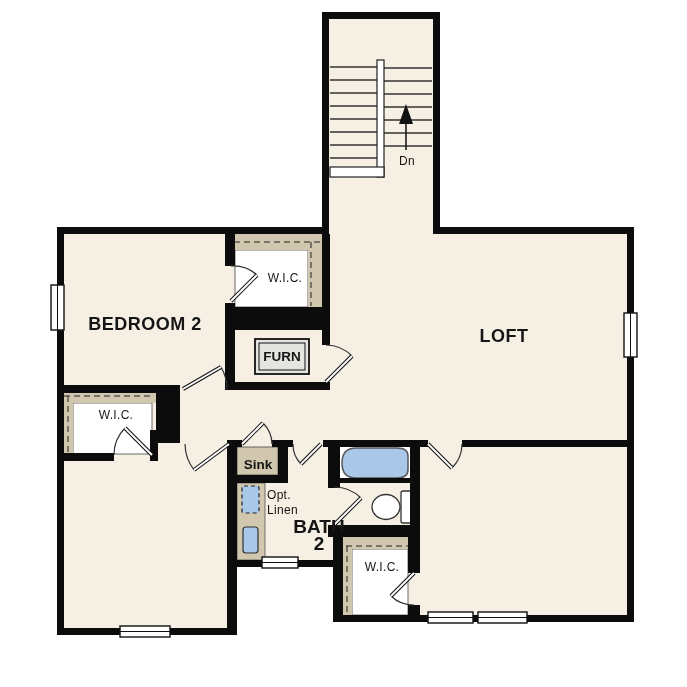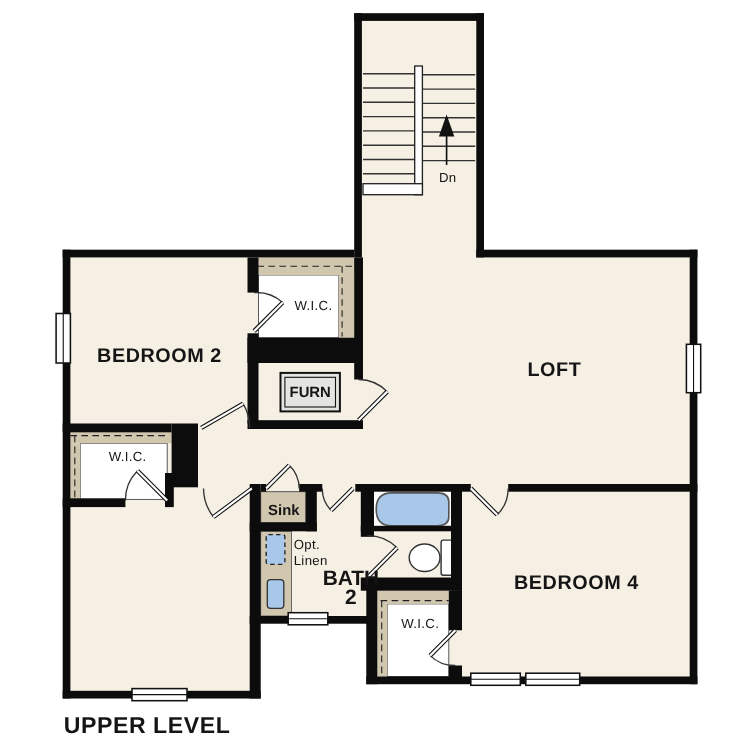--- a/index.html
+++ b/index.html
@@ -183,16 +183,14 @@
   <div class="lbl small" style="left:285px;top:278px">W.I.C.</div>
   <div class="lbl med" style="left:282px;top:356px">FURN</div>
   <div class="lbl room" style="left:504px;top:336px">LOFT</div>
   <div class="lbl small" style="left:116px;top:415px">W.I.C.</div>
   <div class="lbl med" style="left:258px;top:464px">Sink</div>
   <div class="lbl small leftal" style="left:267px;top:495px">Opt.</div>
   <div class="lbl small leftal" style="left:267px;top:510px">Linen</div>
   <div class="lbl bathl" style="left:299px;top:527px">BATH</div>
   <div class="lbl bathl" style="left:299px;top:544px">2</div>
   <div class="lbl small" style="left:382px;top:567px">W.I.C.</div>
-  <div class="lbl room" style="left:524px;top:530px">BEDROOM 4</div>
   <div class="lbl small" style="left:407px;top:161px">Dn</div>
-  <div class="lbl title leftal" style="left:58px;top:660px">UPPER LEVEL</div>
 </div>
 
 </body></html>

